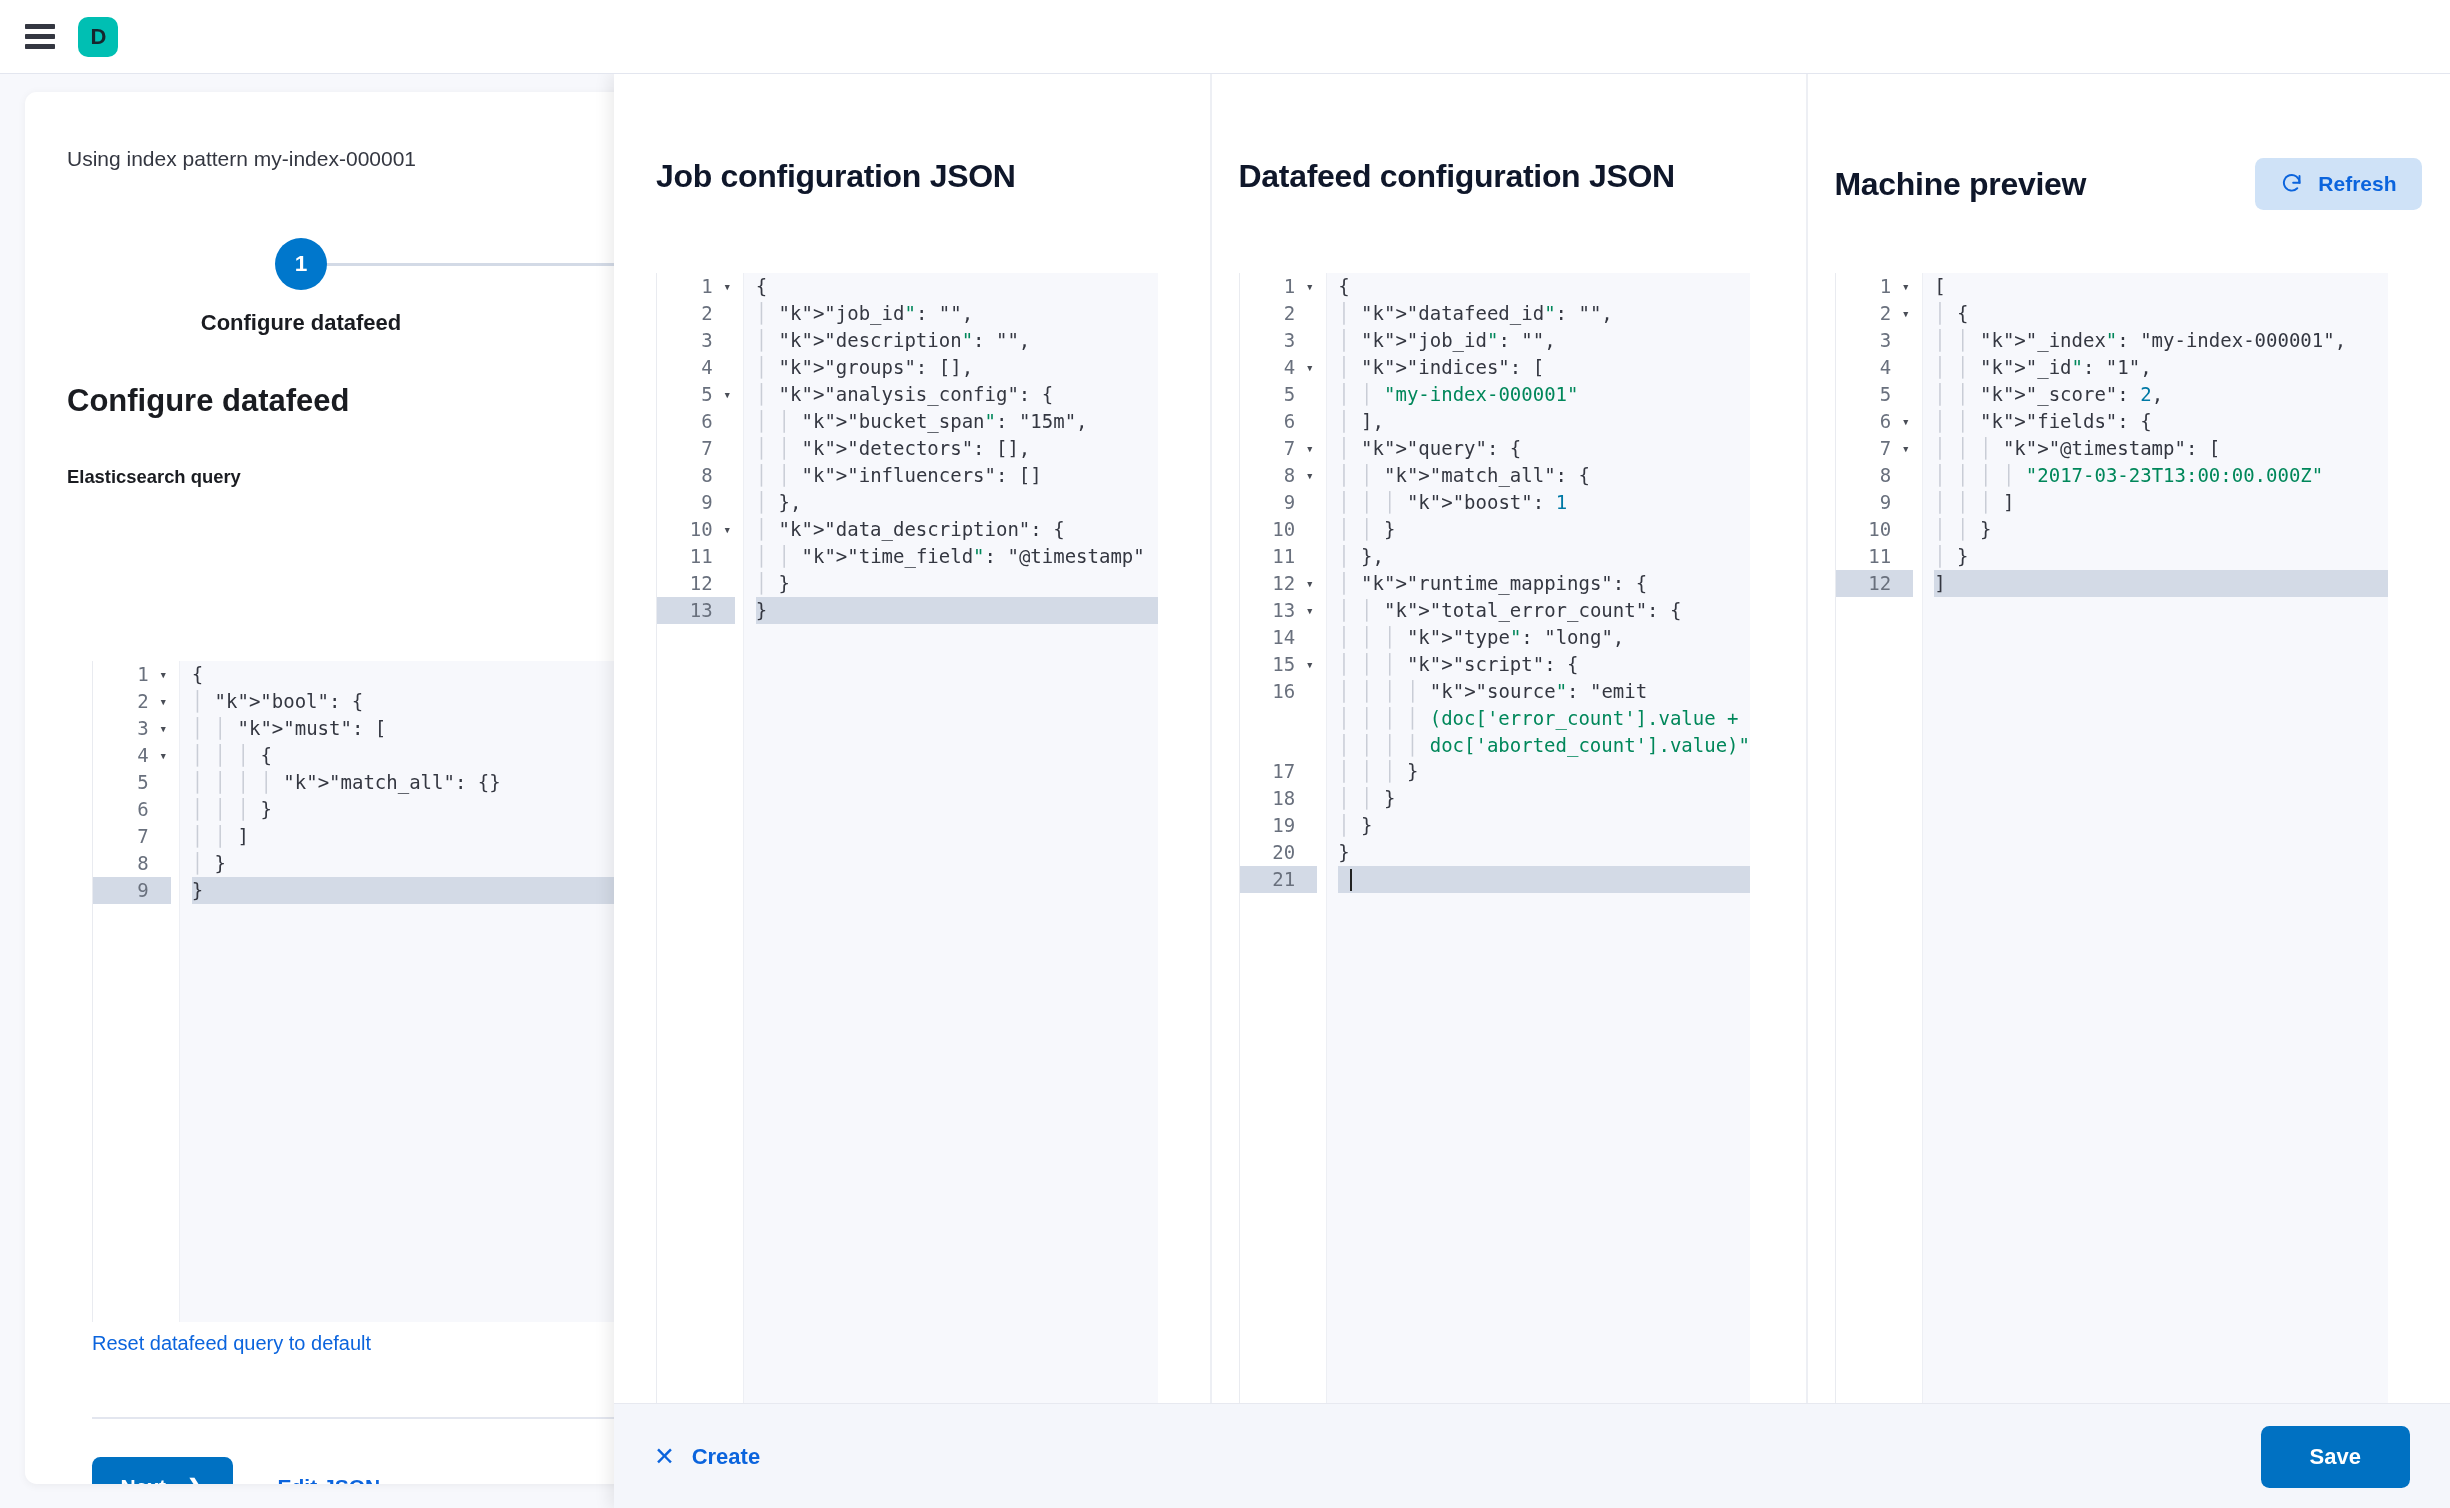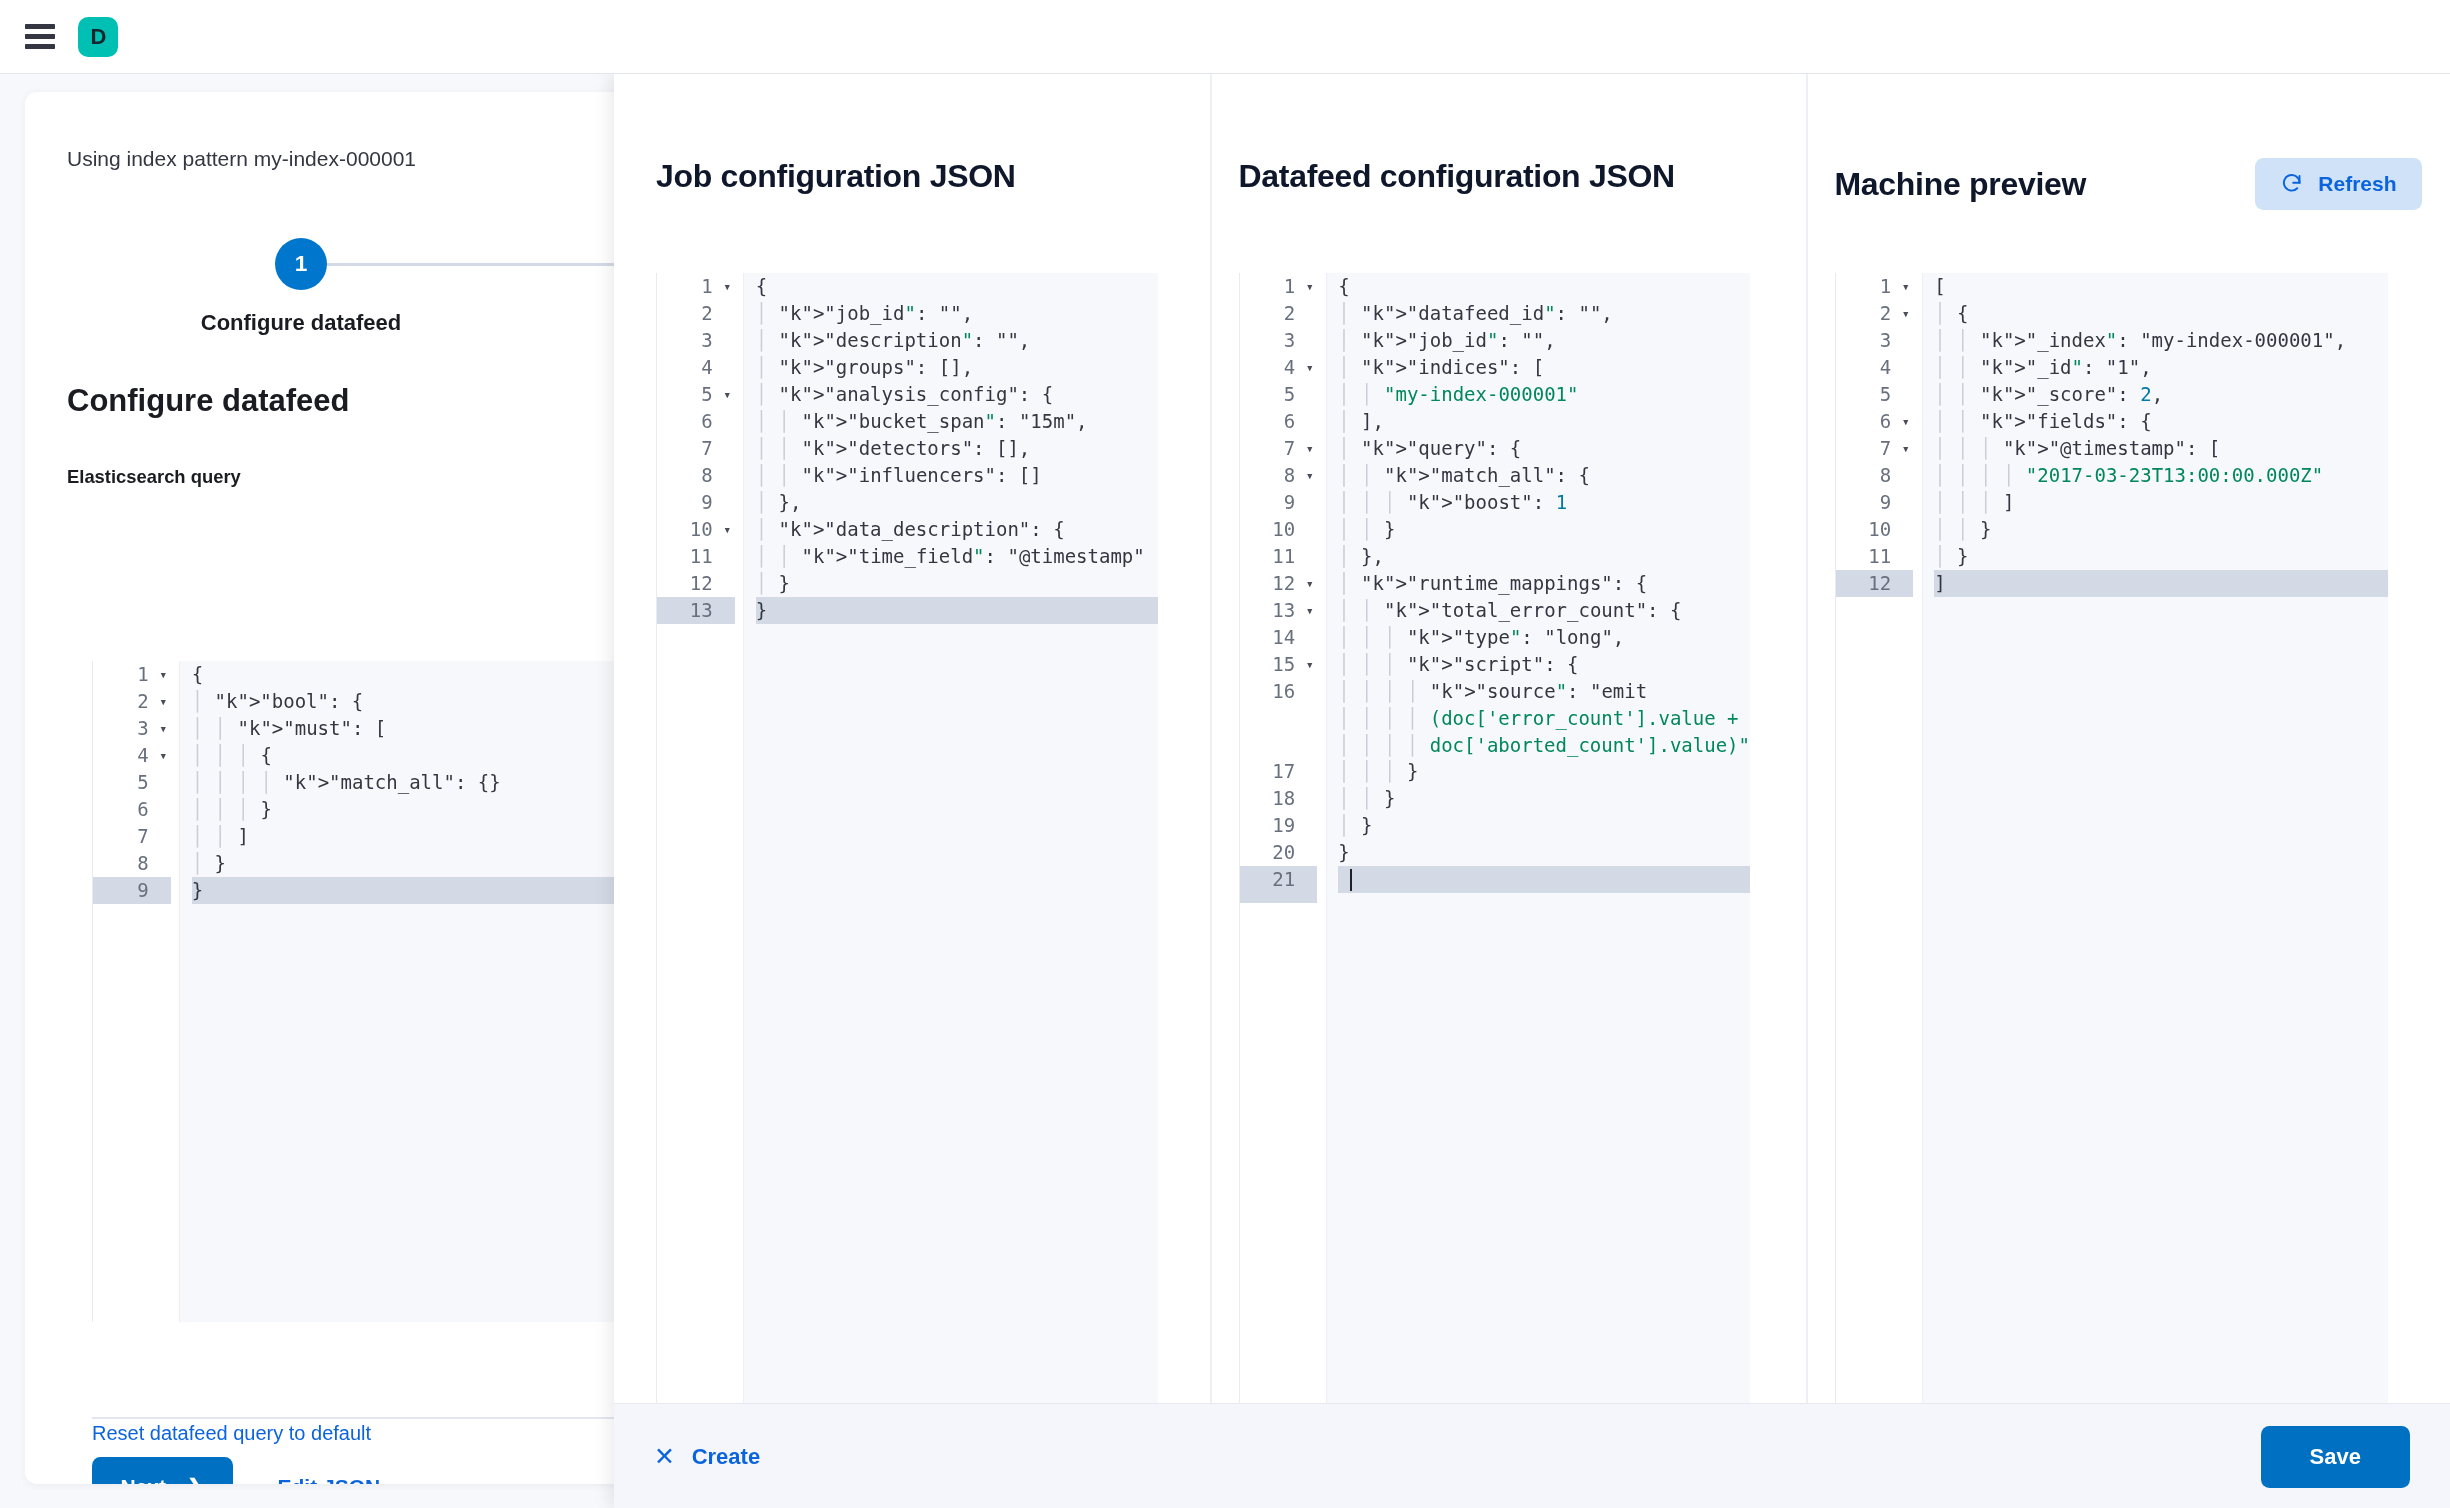--- a/index.html
+++ b/index.html
@@ -219,21 +219,21 @@
           <div class="ln" style="height:27px">5</div>
           <div class="ln" style="height:27px">6</div>
           <div class="ln" style="height:27px">7</div>
           <div class="ln" style="height:27px">8</div>
           <div class="ln active" style="height:27px">9</div>
         </div>
       <div class="code" id="code-left" style="min-height: 661px;"><div class="row" style="height:27px">{</div><div class="row" style="height:27px"><span class="guide">│</span> <span class="&lt;span">"k"</span>&gt;"bool": {</div><div class="row" style="height:27px"><span class="guide">│</span> <span class="guide">│</span> <span class="&lt;span">"k"</span>&gt;"must": [</div><div class="row" style="height:27px"><span class="guide">│</span> <span class="guide">│</span> <span class="guide">│</span> {</div><div class="row" style="height:27px"><span class="guide">│</span> <span class="guide">│</span> <span class="guide">│</span> <span class="guide">│</span> <span class="&lt;span">"k"</span>&gt;"match_all": {}</div><div class="row" style="height:27px"><span class="guide">│</span> <span class="guide">│</span> <span class="guide">│</span> }</div><div class="row" style="height:27px"><span class="guide">│</span> <span class="guide">│</span> ]</div><div class="row" style="height:27px"><span class="guide">│</span> }</div><div class="row active" style="height:27px">}</div></div>
     </div>
   </div>
 
-  <div id="reset-link" style="position:absolute; left:67px; top:1305px;">Reset datafeed query to default</div>
+  <div id="reset-link" style="position:absolute; left:67px; top:1215px;">Reset datafeed query to default</div>
 
   <div id="wizard-divider"></div>
   <div id="wizard-actions">
     <button id="next-button">
       <span>Next</span>
       <span id="next-chev">❯</span>
     </button>
     <span id="edit-json-link">Edit JSON</span>
   </div>
 </div>
@@ -289,21 +289,21 @@
               <div class="ln" style="height:27px">11</div>
               <div class="ln" style="height:27px">12<span class="fold">▾</span></div>
               <div class="ln" style="height:27px">13<span class="fold">▾</span></div>
               <div class="ln" style="height:27px">14</div>
               <div class="ln" style="height:27px">15<span class="fold">▾</span></div>
               <div class="ln" style="height:80px">16</div>
               <div class="ln" style="height:27px">17</div>
               <div class="ln" style="height:27px">18</div>
               <div class="ln" style="height:27px">19</div>
               <div class="ln" style="height:27px">20</div>
-              <div class="ln active" style="height:37px">21</div>
+              <div class="ln active" style="height:27px">21</div>
             </div>
           <div class="code" id="code-df" style="min-height: 1164px;"><div class="row" style="height:27px">{</div><div class="row" style="height:27px"><span class="guide">│</span> <span class="&lt;span">"k"</span>&gt;"datafeed_id<span class="s">"</span>: "",</div><div class="row" style="height:27px"><span class="guide">│</span> <span class="&lt;span">"k"</span>&gt;"job_id<span class="s">"</span>: "",</div><div class="row" style="height:27px"><span class="guide">│</span> <span class="&lt;span">"k"</span>&gt;"indices": [</div><div class="row" style="height:27px"><span class="guide">│</span> <span class="guide">│</span> <span class="s">"my-index-000001"</span></div><div class="row" style="height:27px"><span class="guide">│</span> ],</div><div class="row" style="height:27px"><span class="guide">│</span> <span class="&lt;span">"k"</span>&gt;"query": {</div><div class="row" style="height:27px"><span class="guide">│</span> <span class="guide">│</span> <span class="&lt;span">"k"</span>&gt;"match_all": {</div><div class="row" style="height:27px"><span class="guide">│</span> <span class="guide">│</span> <span class="guide">│</span> <span class="&lt;span">"k"</span>&gt;"boost": <span class="n">1</span></div><div class="row" style="height:27px"><span class="guide">│</span> <span class="guide">│</span> }</div><div class="row" style="height:27px"><span class="guide">│</span> },</div><div class="row" style="height:27px"><span class="guide">│</span> <span class="&lt;span">"k"</span>&gt;"runtime_mappings": {</div><div class="row" style="height:27px"><span class="guide">│</span> <span class="guide">│</span> <span class="&lt;span">"k"</span>&gt;"total_error_count": {</div><div class="row" style="height:27px"><span class="guide">│</span> <span class="guide">│</span> <span class="guide">│</span> <span class="&lt;span">"k"</span>&gt;"type<span class="s">"</span>: "long",</div><div class="row" style="height:27px"><span class="guide">│</span> <span class="guide">│</span> <span class="guide">│</span> <span class="&lt;span">"k"</span>&gt;"script": {</div><div class="row" style="height:80px"><div style="height:27px"><span class="guide">│</span> <span class="guide">│</span> <span class="guide">│</span> <span class="guide">│</span> <span class="&lt;span">"k"</span>&gt;"source<span class="s">"</span>: "emit</div><div style="height:27px"><span class="guide">│ │ │ │ </span><span class="s">(doc['error_count'].value +</span></div><div style="height:27px"><span class="guide">│ │ │ │ </span><span class="s">doc['aborted_count'].value)"</span></div></div><div class="row" style="height:27px"><span class="guide">│</span> <span class="guide">│</span> <span class="guide">│</span> }</div><div class="row" style="height:27px"><span class="guide">│</span> <span class="guide">│</span> }</div><div class="row" style="height:27px"><span class="guide">│</span> }</div><div class="row" style="height:27px">}</div><div class="row active" style="height:27px;position:relative"><span style="position:absolute;left:11.7px;top:2.5px;width:1.7px;height:22px;background:#222;display:block"></span></div></div>
         </div>
       </div>
     </div>
 
     <div class="pane-divider" style="left:1192px;"></div>
 
     <div class="pane" id="pane-preview">
       <div class="pane-header">

